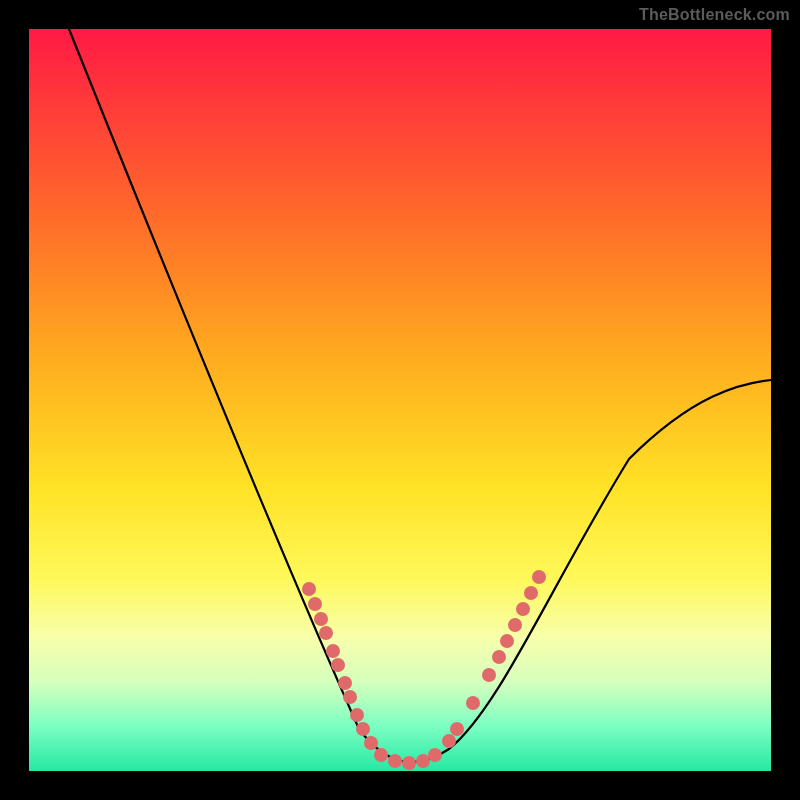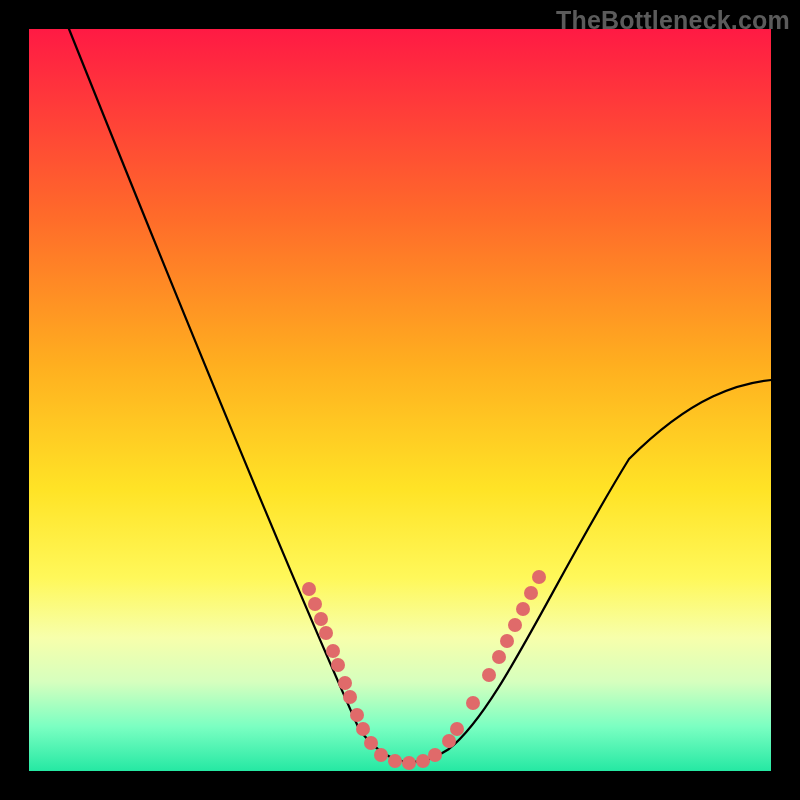--- a/index.html
+++ b/index.html
@@ -27,21 +27,21 @@
       #f7ffab 82%,
       #d6ffbe 88%,
       #7bffc2 94%,
       #25e8a3 100%);
   }
   .watermark {
     position: absolute;
     top: 6px;
     right: 10px;
     color: #5b5b5b;
-    font-size: 25px;
+    font-size: 16px;
     font-weight: 600;
     letter-spacing: 0.2px;
     text-align: right;
     user-select: none;
   }
   svg.curve {
     position: absolute;
     left: 0;
     top: 0;
     width: 742px;

